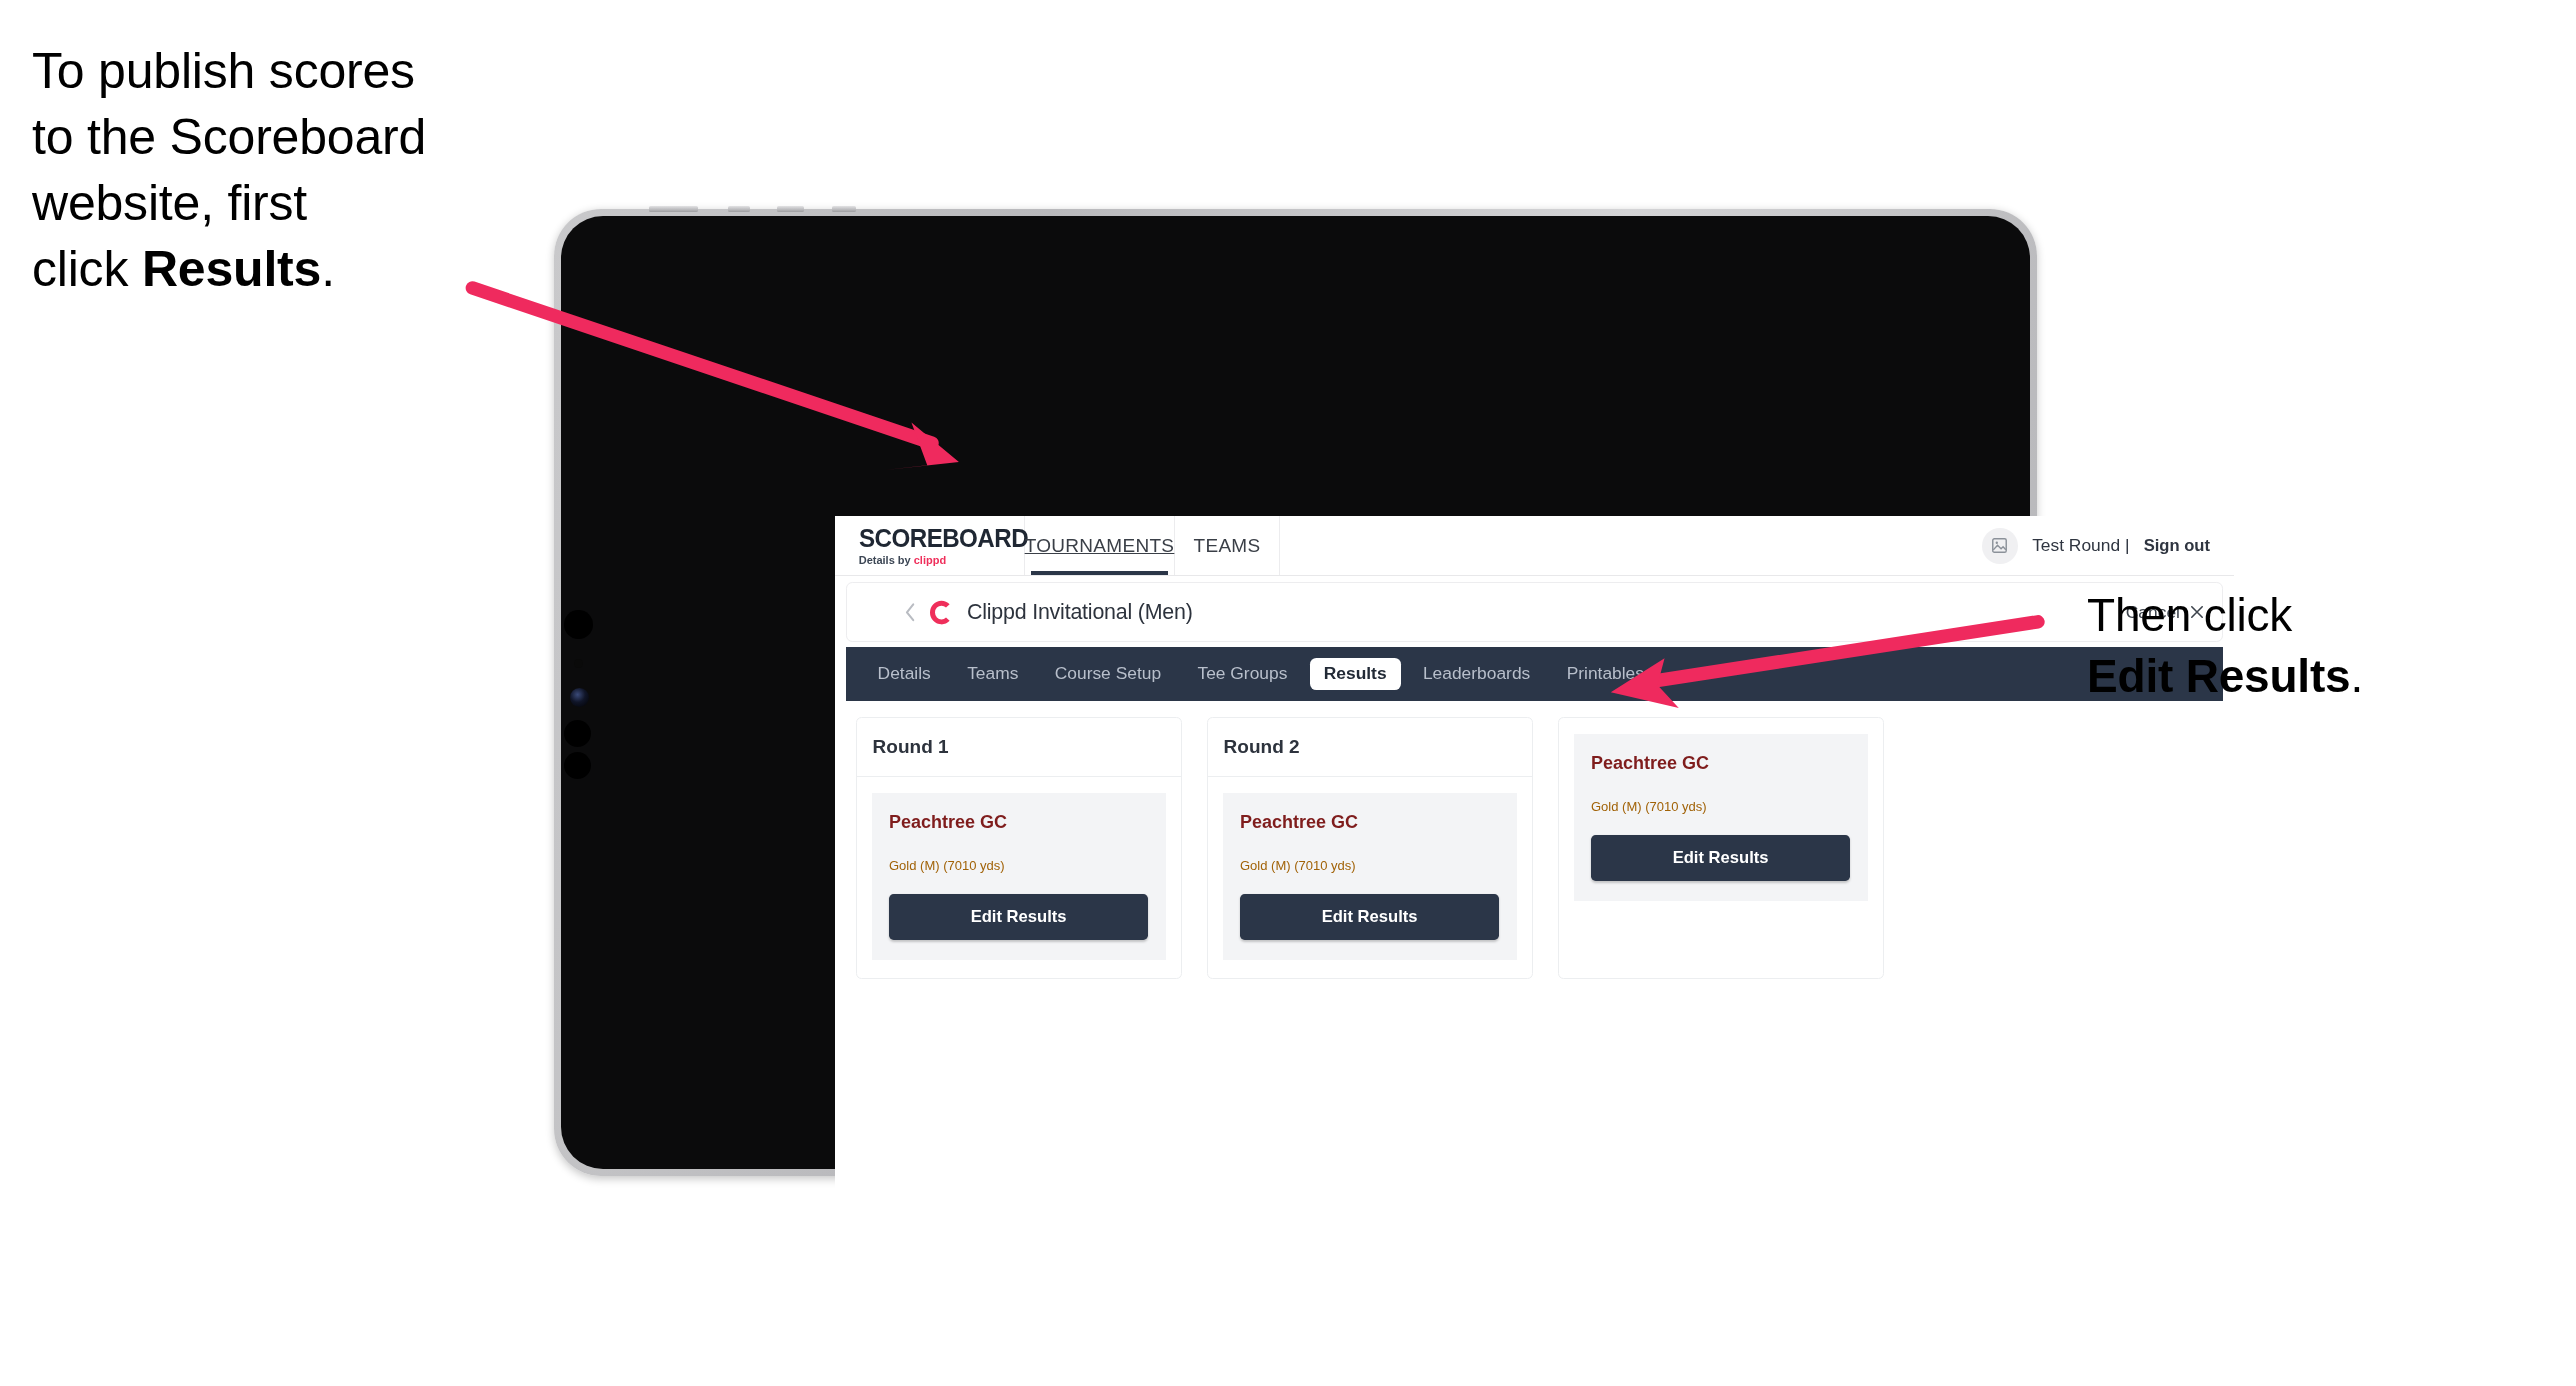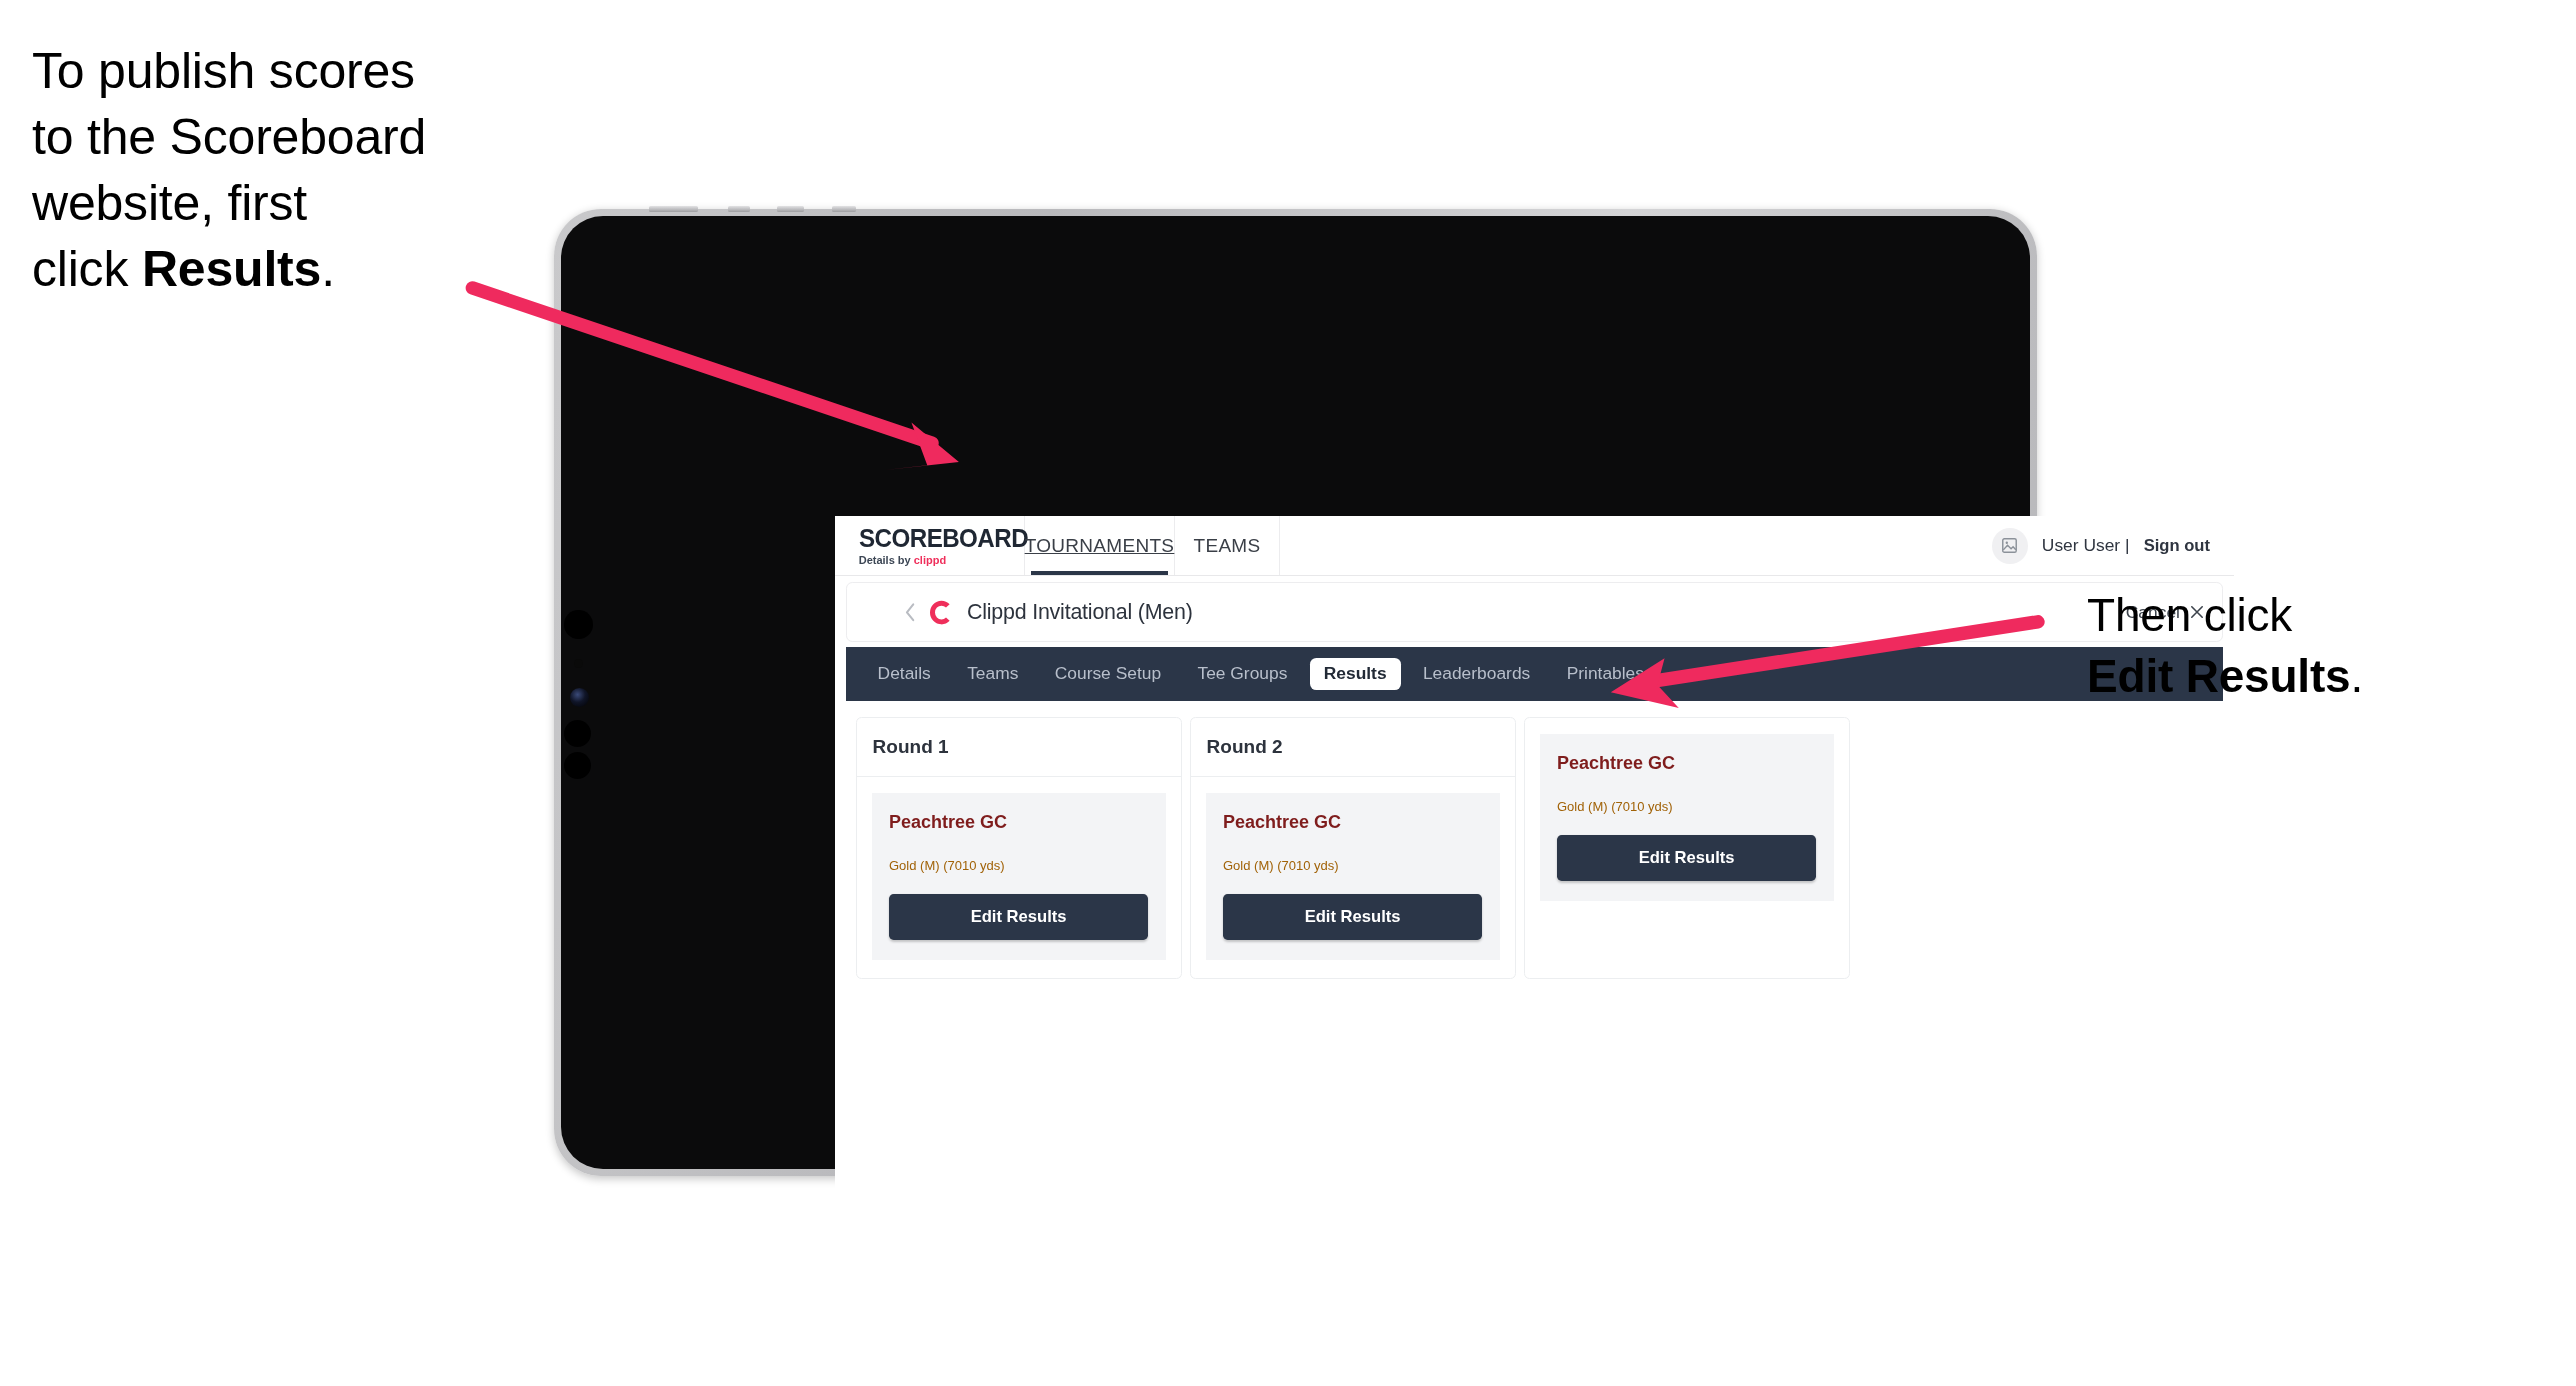--- a/index.html
+++ b/index.html
@@ -263,21 +263,21 @@
     color: #222a36;
     font-weight: 700;
   }
 
   
   #rounds-grid {
     position: absolute;
     left: 20.6px;
     top: 201px;
     display: flex;
-    gap: 8px;
+    gap: 25px;
   }
   .round-card {
     width: 326px;
     background: #ffffff;
     border: 1.6px solid #eceef0;
     border-radius: 5.5px;
     box-sizing: border-box;
     overflow: hidden;
   }
   .round-card-header {
@@ -362,21 +362,21 @@
     <div class="header-tab" id="header-tab-teams">TEAMS</div>
 
     <div id="user-area">
       <div id="user-avatar">
         <svg width="19" height="19" viewBox="0 0 24 24" fill="none" stroke="#8b9199" stroke-width="1.8">
           <rect x="3.5" y="3.5" width="17" height="17" rx="2"></rect>
           <circle cx="8.6" cy="8.6" r="1.5" fill="#8b9199" stroke="none"></circle>
           <path d="M4.2 17.5 L9.5 11.6 L14 16 L16.5 13.6 L20 17.3"></path>
         </svg>
       </div>
-      <div id="user-name">User User |</div>
+      <div id="user-name">Test Round |</div>
       <div id="sign-out-link">Sign out</div>
     </div>
   </div>
 
   <div id="title-card">
     <div id="back-chevron">
       <svg width="14.2" height="20.6" viewBox="0 0 18 26" fill="none" stroke="#b9bcc2" stroke-width="2.6" stroke-linecap="round" stroke-linejoin="round">
         <path d="M13 3 L5 13 L13 23"></path>
       </svg>
     </div>

